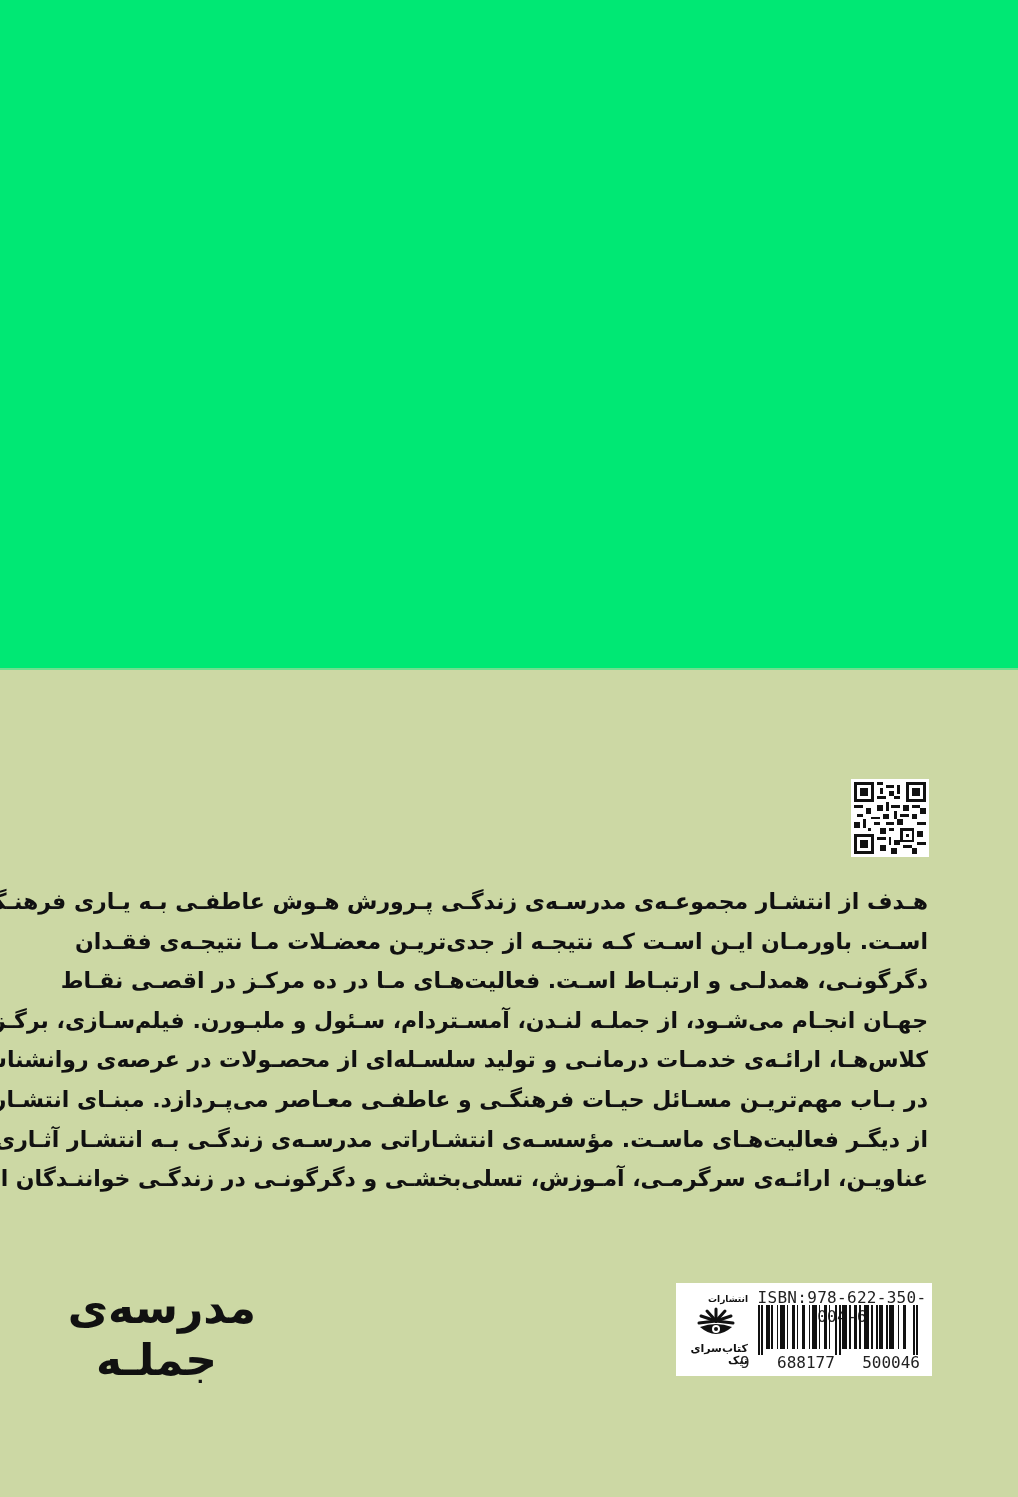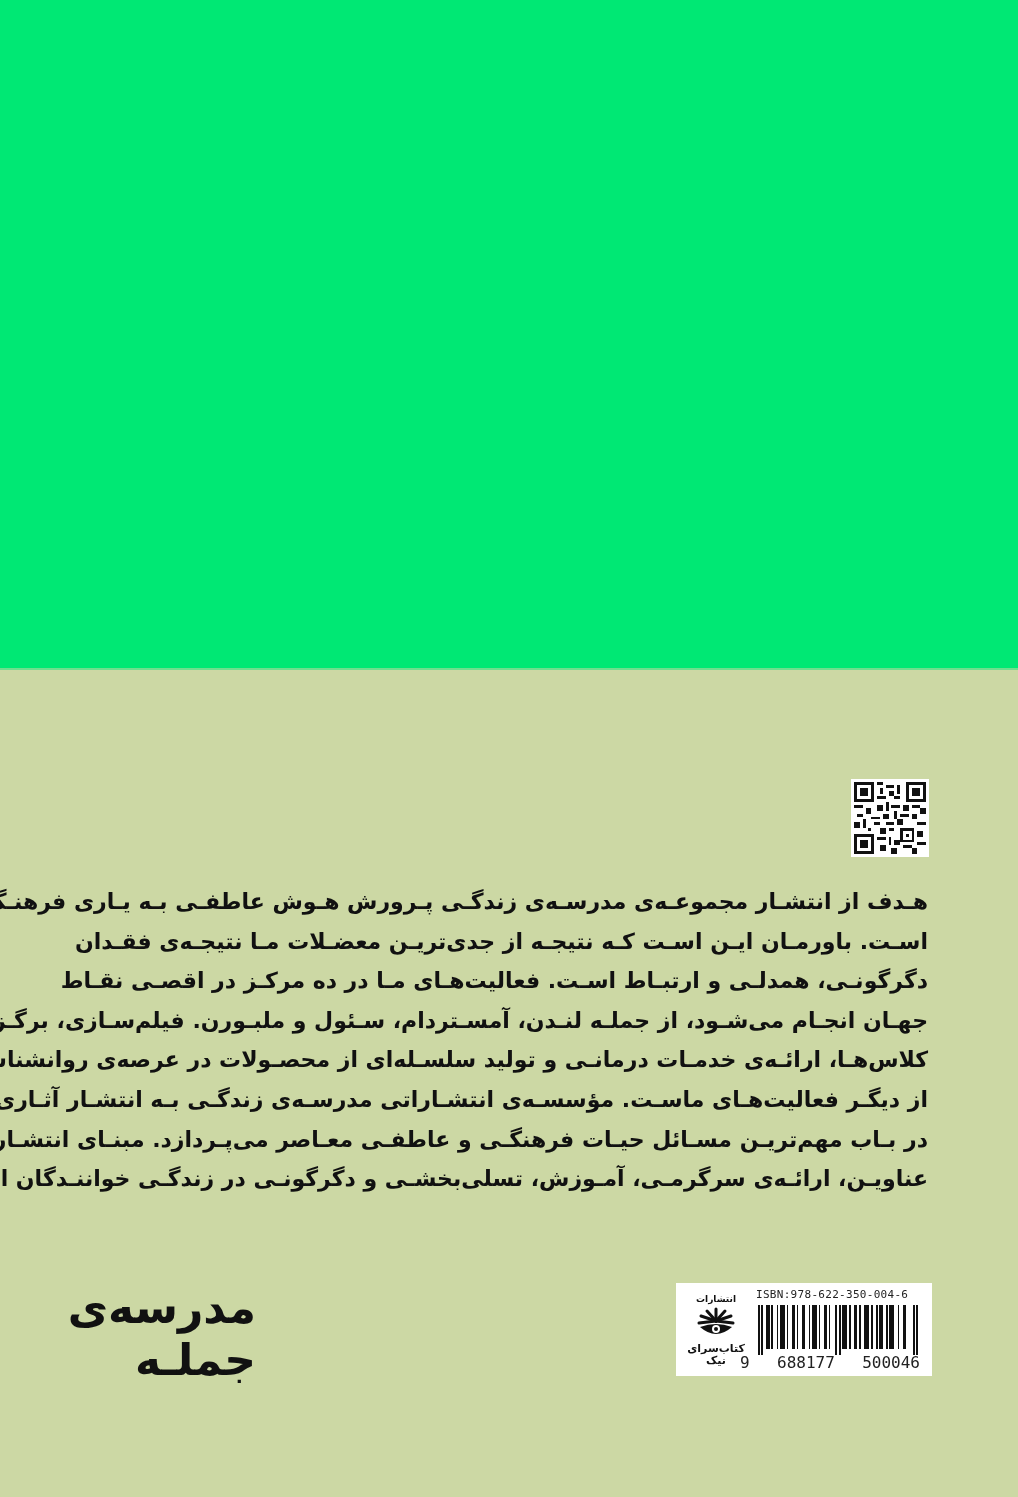--- a/index.html
+++ b/index.html
@@ -30,39 +30,39 @@
     .blurb .line {
       display: block; height: 39.6px; line-height: 39.6px;
       font-size: 22px; font-weight: bold; white-space: nowrap;
       text-align: justify; text-align-last: justify;
       letter-spacing: 0.2px;
     }
     .blurb .line.last { text-align-last: justify; }
     .blurb b { font-weight: 700; }
     .logo {
       position: absolute; left: 96px; top: 1282px; width: 160px;
-      direction: rtl; text-align: right; color: #111;
+      direction: rtl; text-align: left; color: #111;
       font-weight: bold; font-size: 44px; line-height: 52px;
     }
     .logo span { display: block; }
     .barcode-box {
       position: absolute; left: 676px; top: 1283px; width: 256px; height: 93px;
       background: #fff; box-sizing: border-box;
     }
     .publisher {
       position: absolute; left: 8px; top: 10px; width: 64px; height: 72px;
-      direction: rtl; text-align: center; color: #111;
+      direction: rtl; text-align: right; color: #111;
     }
     .publisher .pub-top { font-size: 9px; font-weight: bold; display: block; line-height: 12px; }
     .publisher .pub-bottom { font-size: 11px; font-weight: bold; display: block; line-height: 12px; }
     .publisher svg { display: block; margin: 2px auto; }
     .isbn-text {
       position: absolute; left: 80px; top: 5px; width: 172px;
-      font-family: "DejaVu Sans Mono", monospace; font-size: 11px; color: #222;
-      text-align: left; letter-spacing: 0.3px;
+      font-family: "DejaVu Sans Mono", monospace; font-size: 16px; color: #222;
+      text-align: center; letter-spacing: 0.3px;
     }
     .bars {
       position: absolute; left: 82px; top: 22px; width: 160px; height: 50px;
     }
     .bars svg { width: 100%; height: 100%; display: block; }
     .barcode-digits {
       position: absolute; left: 64px; top: 70px; width: 180px;
       font-family: "DejaVu Sans Mono", monospace; font-size: 16px; color: #222;
       display: flex; justify-content: space-between;
     }
@@ -132,22 +132,22 @@
     </g>
   </svg>
 </div>
 
 <div class="blurb">
   <span class="line">هـدف از انتشـار <b>مجموعـه‌ی مدرسـه‌ی زندگـی</b> پـرورش هـوش عاطفـی بـه یـاری فرهنـگ</span>
   <span class="line">اسـت. باورمـان ایـن اسـت کـه نتیجـه از جدی‌تریـن معضـلات مـا نتیجـه‌ی فقـدان</span>
   <span class="line">دگرگونـی، همدلـی و ارتبـاط اسـت. فعالیت‌هـای مـا در ده مرکـز در اقصـی نقـاط</span>
   <span class="line">جهـان انجـام می‌شـود، از جملـه لنـدن، آمسـتردام، سـئول و ملبـورن. فیلم‌سـازی، برگـزاری</span>
   <span class="line">کلاس‌هـا، ارائـه‌ی خدمـات درمانـی و تولید سلسـله‌ای از محصـولات در عرصه‌ی روانشناسـی</span>
+  <span class="line">در بـاب مهم‌تریـن مسـائل حیـات فرهنگـی و عاطفـی معـاصر می‌پـردازد. مبنـای انتشـار</span>
   <span class="line">از دیگـر فعالیت‌هـای ماسـت. <b>مؤسسـه‌ی انتشـاراتی مدرسـه‌ی زندگـی</b> بـه انتشـار آثـاری</span>
-  <span class="line">در بـاب مهم‌تریـن مسـائل حیـات فرهنگـی و عاطفـی معـاصر می‌پـردازد. مبنـای انتشـار</span>
   <span class="line last">عناویـن، ارائـه‌ی سرگرمـی، آمـوزش، تسلی‌بخشـی و دگرگونـی در زندگـی خواننـدگان اسـت.</span>
 </div>
 
 <div class="logo">
   <span>مدرسه‌ی</span>
   <span>جملـه</span>
 </div>
 
 <div class="barcode-box">
   <div class="publisher">

